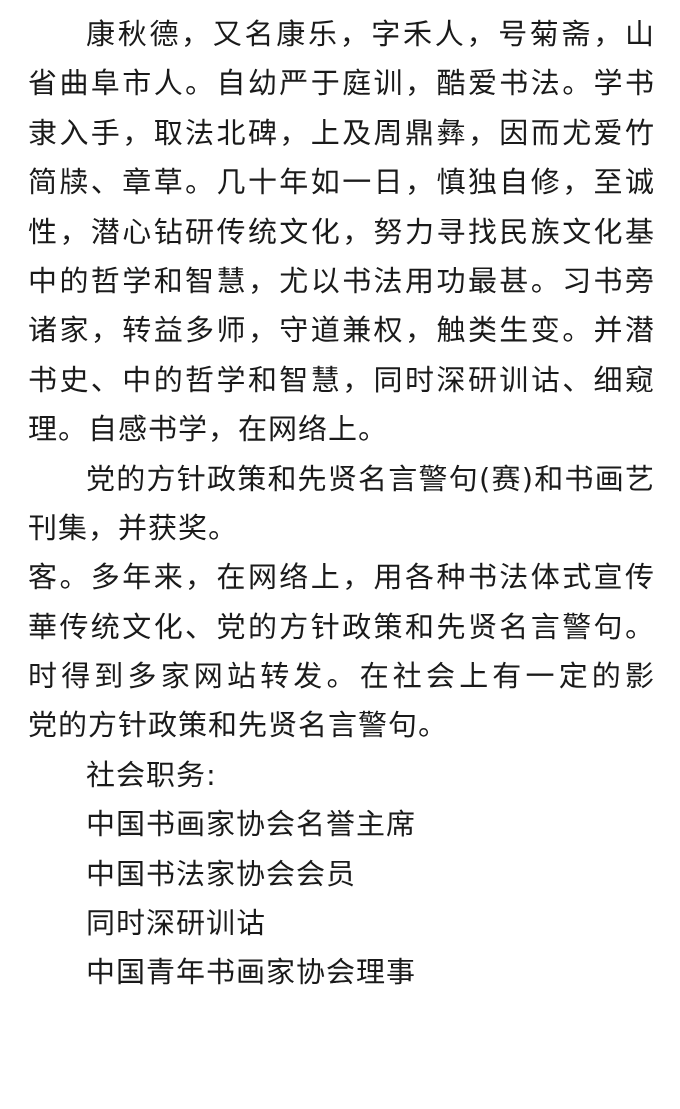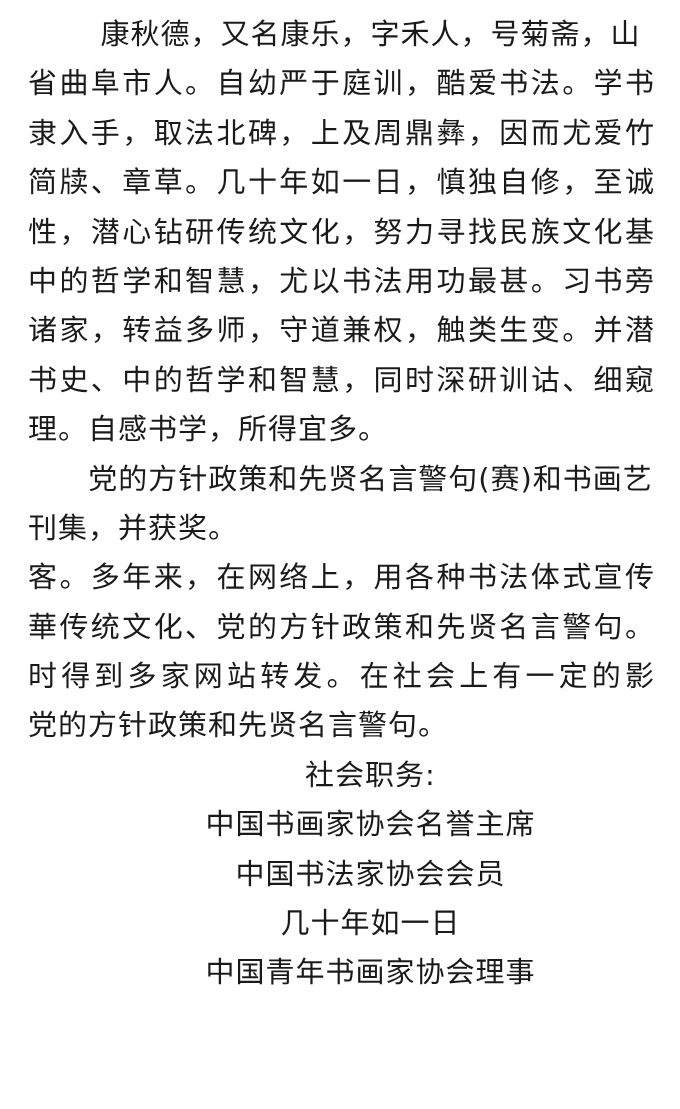--- a/index.html
+++ b/index.html
@@ -23,52 +23,52 @@
   }
   
   .jf{
     white-space:normal;
     text-align:justify;
     text-align-last:justify;
     text-justify:inter-character;
     overflow:hidden;
   }
   
-  .indent{ text-indent:2em;text-align:center; }
+  .indent{ text-indent:2em; }
 </style>
 </head>
 <body>
 
 <div class="page">
 
   <div>
     <div class="line jf indent">康秋德，又名康乐，字禾人，号菊斋，山东</div>
     <div class="line jf">省曲阜市人。自幼严于庭训，酷爱书法。学书汉</div>
     <div class="line jf">隶入手，取法北碑，上及周鼎彝，因而尤爱竹木</div>
     <div class="line jf">简牍、章草。几十年如一日，慎独自修，至诚尽</div>
     <div class="line jf">性，潜心钻研传统文化，努力寻找民族文化基因</div>
     <div class="line jf">中的哲学和智慧，尤以书法用功最甚。习书旁涉</div>
     <div class="line jf">诸家，转益多师，守道兼权，触类生变。并潜于</div>
     <div class="line jf">书史、中的哲学和智慧，同时深研训诂、细窥物</div>
-    <div class="line">理。自感书学，所得宜多。</div>
+    <div class="line">理。自感书学，在网络上。</div>
   </div>
 
   <div>
     <div class="line jf indent">党的方针政策和先贤名言警句(赛)和书画艺术</div>
     <div class="line">刊集，并获奖。</div>
   </div>
 
   <div>
     <div class="line jf">客。多年来，在网络上，用各种书法体式宣传中</div>
     <div class="line jf">華传统文化、党的方针政策和先贤名言警句。同</div>
     <div class="line jf">时得到多家网站转发。在社会上有一定的影响。</div>
     <div class="line">党的方针政策和先贤名言警句。</div>
   </div>
 
   <div>
     <div class="line indent">社会职务:</div>
     <div class="line indent">中国书画家协会名誉主席</div>
     <div class="line indent">中国书法家协会会员</div>
-    <div class="line indent">几十年如一日</div>
+    <div class="line indent">同时深研训诂</div>
     <div class="line indent">中国青年书画家协会理事</div>
   </div>
 
 </div>
 
 </body></html>

